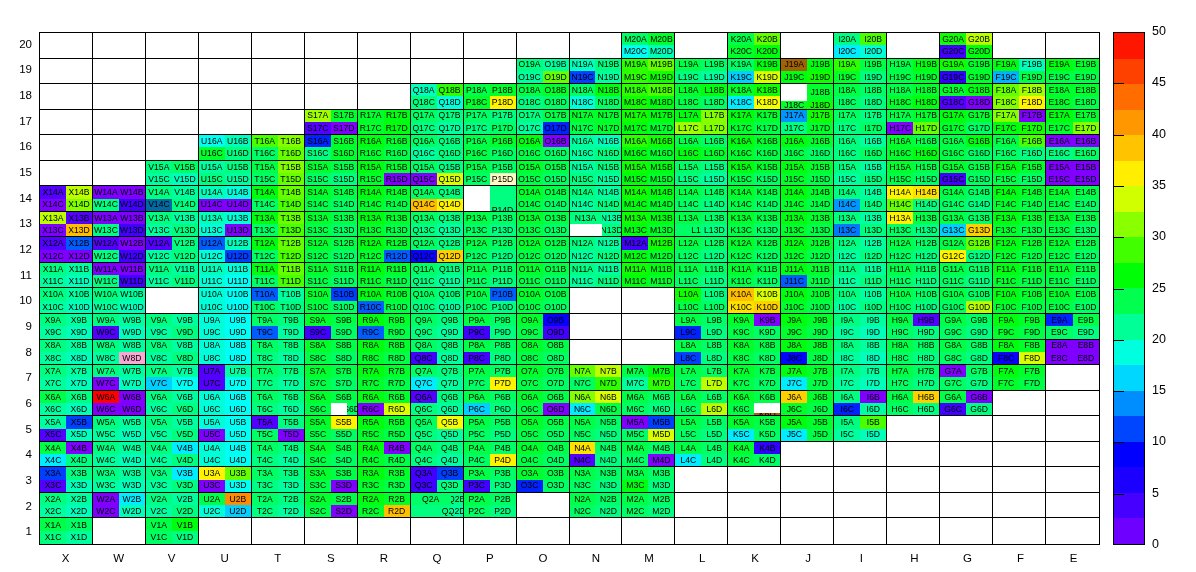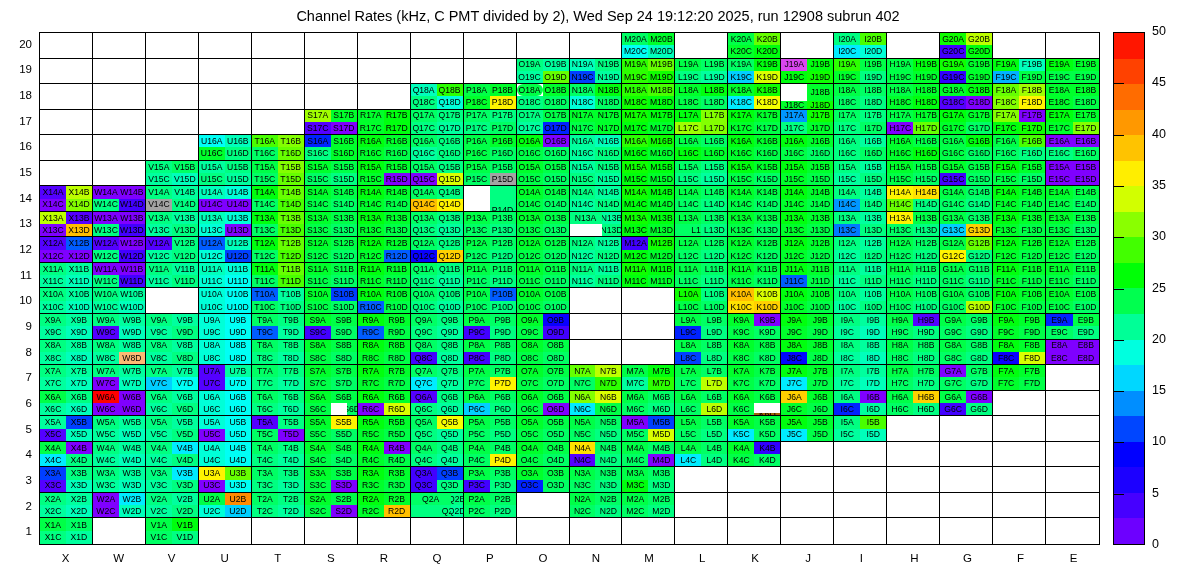--- a/index.html
+++ b/index.html
@@ -68,21 +68,20 @@
   }
   .clab{
     position:absolute; left:1152px; font-size:12.5px; color:#000;
   }
 </style>
 </head>
 <body>
 
 <div id="root">
 
-  <div id="title">Channel Rates (kHz, C PMT divided by 2), Wed Sep 24 19:12:20 2025, run 12908 subrun 402</div>
 
   <div id="plot">
     <div id="grid">
         <div class="cell">
           <div class="sub empty"></div>
           <div class="sub empty"></div>
           <div class="sub empty"></div>
           <div class="sub empty"></div>
         </div>
         <div class="cell">
@@ -277,21 +276,21 @@
           <div class="sub" style="background: rgb(0, 255, 129); color: rgb(0, 0, 0);">L19C</div>
           <div class="sub" style="background: rgb(0, 255, 158); color: rgb(0, 0, 0);">L19D</div>
         </div>
         <div class="cell">
           <div class="sub" style="background: rgb(0, 255, 100); color: rgb(0, 0, 0);">K19A</div>
           <div class="sub" style="background: rgb(0, 255, 14); color: rgb(0, 0, 0);">K19B</div>
           <div class="sub" style="background: rgb(0, 207, 255); color: rgb(0, 0, 0);">K19C</div>
           <div class="sub" style="background: rgb(218, 255, 0); color: rgb(0, 0, 0);">K19D</div>
         </div>
         <div class="cell">
-          <div class="sub" style="background: #d946ef; color: rgb(0, 0, 0);">J19A</div>
+          <div class="sub" style="background: #a16207; color: rgb(0, 0, 0);">J19A</div>
           <div class="sub" style="background: rgb(0, 255, 14); color: rgb(0, 0, 0);">J19B</div>
           <div class="sub" style="background: rgb(0, 255, 14); color: rgb(0, 0, 0);">J19C</div>
           <div class="sub" style="background: rgb(15, 255, 0); color: rgb(0, 0, 0);">J19D</div>
         </div>
         <div class="cell">
           <div class="sub" style="background: rgb(44, 255, 0); color: rgb(0, 0, 0);">I19A</div>
           <div class="sub" style="background: rgb(0, 255, 71); color: rgb(0, 0, 0);">I19B</div>
           <div class="sub" style="background: rgb(0, 255, 43); color: rgb(0, 0, 0);">I19C</div>
           <div class="sub" style="background: rgb(0, 255, 129); color: rgb(0, 0, 0);">I19D</div>
         </div>
@@ -367,21 +366,21 @@
           <div class="sub" style="background: rgb(0, 255, 129); color: rgb(0, 0, 0);">Q18C</div>
           <div class="sub" style="background: rgb(0, 255, 216); color: rgb(0, 0, 0);">Q18D</div>
         </div>
         <div class="cell">
           <div class="sub" style="background: rgb(0, 255, 71); color: rgb(0, 0, 0);">P18A</div>
           <div class="sub" style="background: rgb(0, 255, 43); color: rgb(0, 0, 0);">P18B</div>
           <div class="sub" style="background: rgb(0, 255, 43); color: rgb(0, 0, 0);">P18C</div>
           <div class="sub" style="background: rgb(255, 243, 0); color: rgb(0, 0, 0);">P18D</div>
         </div>
         <div class="cell">
-          <div class="sub" style="background: rgb(0, 255, 71); color: rgb(0, 0, 0); border-radius: 6px;">O18A</div>
+          <div class="sub" style="background: rgb(0, 255, 71); color: rgb(0, 0, 0);">O18A</div>
           <div class="sub" style="background: rgb(0, 255, 43); color: rgb(0, 0, 0);">O18B</div>
           <div class="sub" style="background: rgb(0, 255, 129); color: rgb(0, 0, 0);">O18C</div>
           <div class="sub" style="background: rgb(0, 255, 100); color: rgb(0, 0, 0);">O18D</div>
         </div>
         <div class="cell">
           <div class="sub" style="background: rgb(0, 255, 100); color: rgb(0, 0, 0);">N18A</div>
           <div class="sub" style="background: rgb(0, 255, 14); color: rgb(0, 0, 0);">N18B</div>
           <div class="sub" style="background: rgb(0, 255, 216); color: rgb(0, 0, 0);">N18C</div>
           <div class="sub" style="background: rgb(0, 255, 100); color: rgb(0, 0, 0);">N18D</div>
         </div>
@@ -724,21 +723,21 @@
         <div class="cell">
           <div class="sub" style="background: rgb(0, 255, 100); color: rgb(0, 0, 0);">Q15A</div>
           <div class="sub" style="background: rgb(0, 255, 129); color: rgb(0, 0, 0);">Q15B</div>
           <div class="sub" style="background: rgb(127, 0, 255); color: rgb(0, 0, 0);">Q15C</div>
           <div class="sub" style="background: rgb(218, 255, 0); color: rgb(0, 0, 0);">Q15D</div>
         </div>
         <div class="cell">
           <div class="sub" style="background: rgb(0, 255, 71); color: rgb(0, 0, 0);">P15A</div>
           <div class="sub" style="background: rgb(0, 255, 100); color: rgb(0, 0, 0);">P15B</div>
           <div class="sub" style="background: rgb(0, 255, 100); color: rgb(0, 0, 0);">P15C</div>
-          <div class="sub" style="background: #a3a3a3; color: rgb(0, 0, 0);">P15D</div>
+          <div class="sub" style="background: #fef9c3; color: rgb(0, 0, 0);">P15D</div>
         </div>
         <div class="cell">
           <div class="sub" style="background: rgb(0, 255, 43); color: rgb(0, 0, 0);">O15A</div>
           <div class="sub" style="background: rgb(0, 255, 71); color: rgb(0, 0, 0);">O15B</div>
           <div class="sub" style="background: rgb(0, 255, 71); color: rgb(0, 0, 0);">O15C</div>
           <div class="sub" style="background: rgb(0, 255, 100); color: rgb(0, 0, 0);">O15D</div>
         </div>
         <div class="cell">
           <div class="sub" style="background: rgb(0, 255, 158); color: rgb(0, 0, 0);">N15A</div>
           <div class="sub" style="background: rgb(0, 255, 129); color: rgb(0, 0, 0);">N15B</div>
@@ -807,21 +806,21 @@
         </div>
         <div class="cell">
           <div class="sub" style="background: rgb(127, 0, 255); color: rgb(0, 0, 0);">W14A</div>
           <div class="sub" style="background: rgb(127, 0, 255); color: rgb(0, 0, 0);">W14B</div>
           <div class="sub" style="background: rgb(0, 255, 129); color: rgb(0, 0, 0);">W14C</div>
           <div class="sub" style="background: rgb(66, 0, 255); color: rgb(0, 0, 0);">W14D</div>
         </div>
         <div class="cell">
           <div class="sub" style="background: rgb(0, 255, 129); color: rgb(0, 0, 0);">V14A</div>
           <div class="sub" style="background: rgb(0, 255, 158); color: rgb(0, 0, 0);">V14B</div>
-          <div class="sub" style="background: #a3a3a3; color: rgb(0, 0, 0); text-align: center;">V14C</div>
+          <div class="sub" style="background: #0369a1; color: rgb(0, 0, 0); text-align: center;">V14C</div>
           <div class="sub" style="background: rgb(0, 255, 129); color: rgb(0, 0, 0);">V14D</div>
         </div>
         <div class="cell">
           <div class="sub" style="background: rgb(0, 255, 187); color: rgb(0, 0, 0);">U14A</div>
           <div class="sub" style="background: rgb(0, 255, 216); color: rgb(0, 0, 0);">U14B</div>
           <div class="sub" style="background: rgb(127, 0, 255); color: rgb(0, 0, 0);">U14C</div>
           <div class="sub" style="background: rgb(127, 0, 255); color: rgb(0, 0, 0);">U14D</div>
         </div>
         <div class="cell">
           <div class="sub" style="background: rgb(0, 255, 14); color: rgb(0, 0, 0);">T14A</div>
@@ -1522,21 +1521,21 @@
         <div class="cell">
           <div class="sub" style="background: rgb(0, 255, 129); color: rgb(0, 0, 0);">X8A</div>
           <div class="sub" style="background: rgb(0, 255, 158); color: rgb(0, 0, 0);">X8B</div>
           <div class="sub" style="background: rgb(0, 255, 158); color: rgb(0, 0, 0);">X8C</div>
           <div class="sub" style="background: rgb(0, 255, 187); color: rgb(0, 0, 0);">X8D</div>
         </div>
         <div class="cell">
           <div class="sub" style="background: rgb(0, 255, 129); color: rgb(0, 0, 0);">W8A</div>
           <div class="sub" style="background: rgb(0, 255, 158); color: rgb(0, 0, 0);">W8B</div>
           <div class="sub" style="background: rgb(0, 255, 158); color: rgb(0, 0, 0);">W8C</div>
-          <div class="sub" style="background: #fdba74; color: rgb(0, 0, 0);">W8D</div>
+          <div class="sub" style="background: #f9a8d4; color: rgb(0, 0, 0);">W8D</div>
         </div>
         <div class="cell">
           <div class="sub" style="background: rgb(0, 255, 129); color: rgb(0, 0, 0);">V8A</div>
           <div class="sub" style="background: rgb(0, 255, 158); color: rgb(0, 0, 0);">V8B</div>
           <div class="sub" style="background: rgb(0, 255, 158); color: rgb(0, 0, 0);">V8C</div>
           <div class="sub" style="background: rgb(0, 255, 129); color: rgb(0, 0, 0);">V8D</div>
         </div>
         <div class="cell">
           <div class="sub" style="background: rgb(0, 255, 216); color: rgb(0, 0, 0);">U8A</div>
           <div class="sub" style="background: rgb(0, 255, 245); color: rgb(0, 0, 0);">U8B</div>

